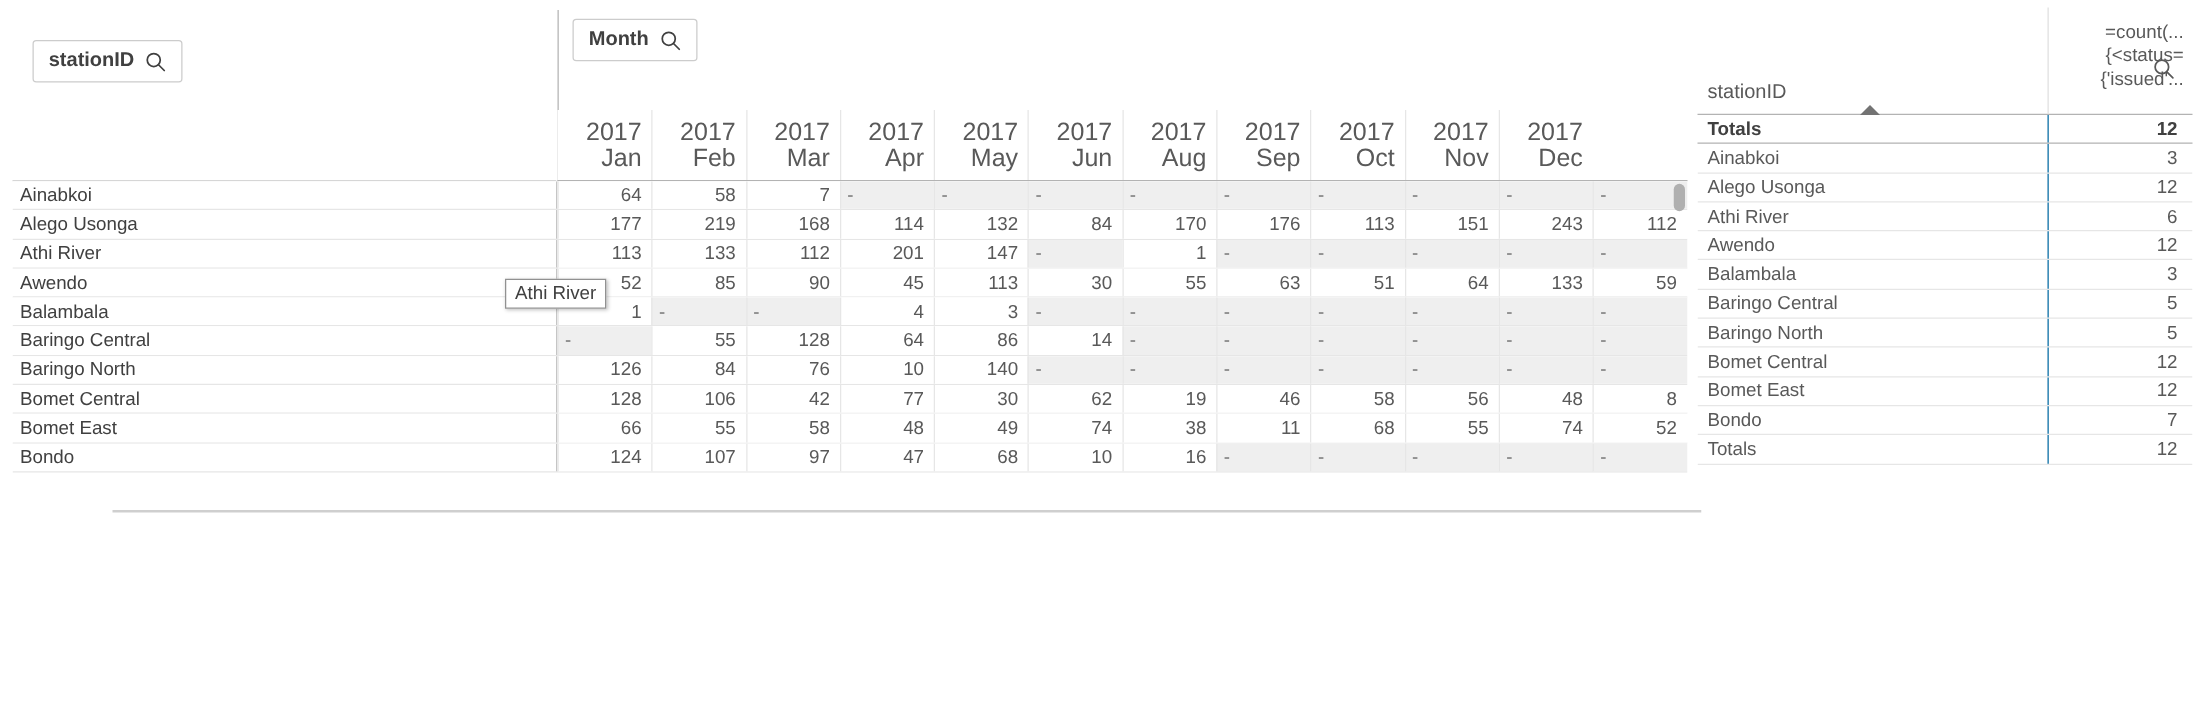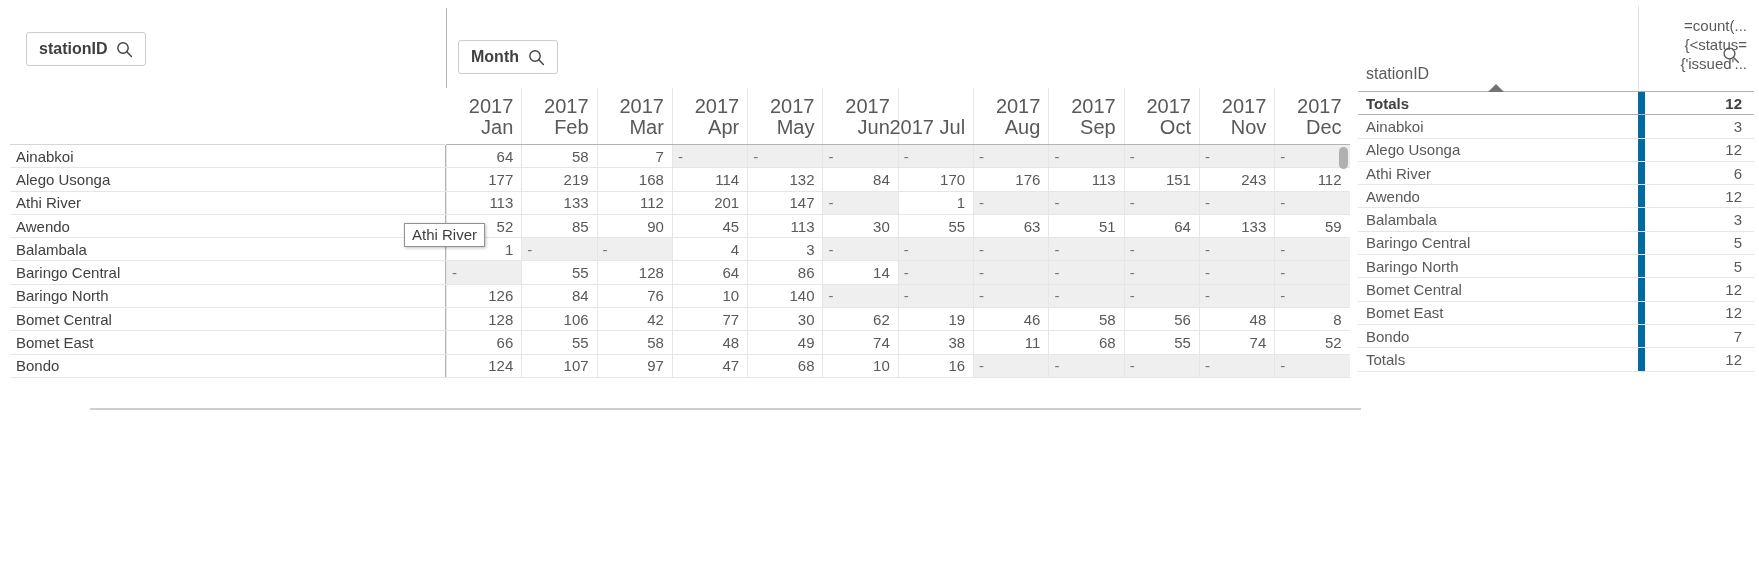--- a/index.html
+++ b/index.html
@@ -62,21 +62,21 @@
     border: 1px solid #cccccc;
     border-radius: 3px;
     background: #ffffff;
     font-size: 16px;
     font-weight: bold;
     color: #404040;
     cursor: pointer;
     white-space: nowrap;
   }
   #station-dim-btn { left: 16px; top: 24px; }
-  #month-dim-btn   { left: 11px; top: 32px; text-align: center; }
+  #month-dim-btn   { left: 11px; top: 7px; text-align: center; }
 
   .mag-icon { display: inline-block; width: 17px; height: 17px; }
 
   
   .col-head-band {
     position: absolute;
     left: 436px;
     top: 80px;
     width: 904px;
     height: 57px;
@@ -261,21 +261,21 @@
     padding-left: 8px;
     font-size: 15px;
     color: #595959;
     display: flex;
     align-items: center;
     white-space: nowrap;
     overflow: hidden;
   }
   .st-c-meas {
     flex: 1 1 auto;
-    border-left: 7px solid #0369a1;
+    border-left: 1px solid #0369a1;
     padding-right: 12px;
     font-size: 15px;
     color: #595959;
     display: flex;
     align-items: center;
     justify-content: flex-end;
   }
   .st-row.totals .st-c-dim,
   .st-row.totals .st-c-meas { color: #404040; }
   #st-body { overflow: hidden; height: 290px; }
@@ -329,23 +329,20 @@
             <span class="ln">2017</span>
             <span class="ln">Apr</span>
           </div>
           <div class="col-head">
             <span class="ln">2017</span>
             <span class="ln">May</span>
           </div>
           <div class="col-head">
             <span class="ln">2017</span>
             <span class="ln">Jun</span>
-          </div>
-          <div class="col-head">
-            <span class="ln">2017 Jul</span>
           </div>
           <div class="col-head">
             <span class="ln">2017</span>
             <span class="ln">Aug</span>
           </div>
           <div class="col-head">
             <span class="ln">2017</span>
             <span class="ln">Sep</span>
           </div>
           <div class="col-head">

